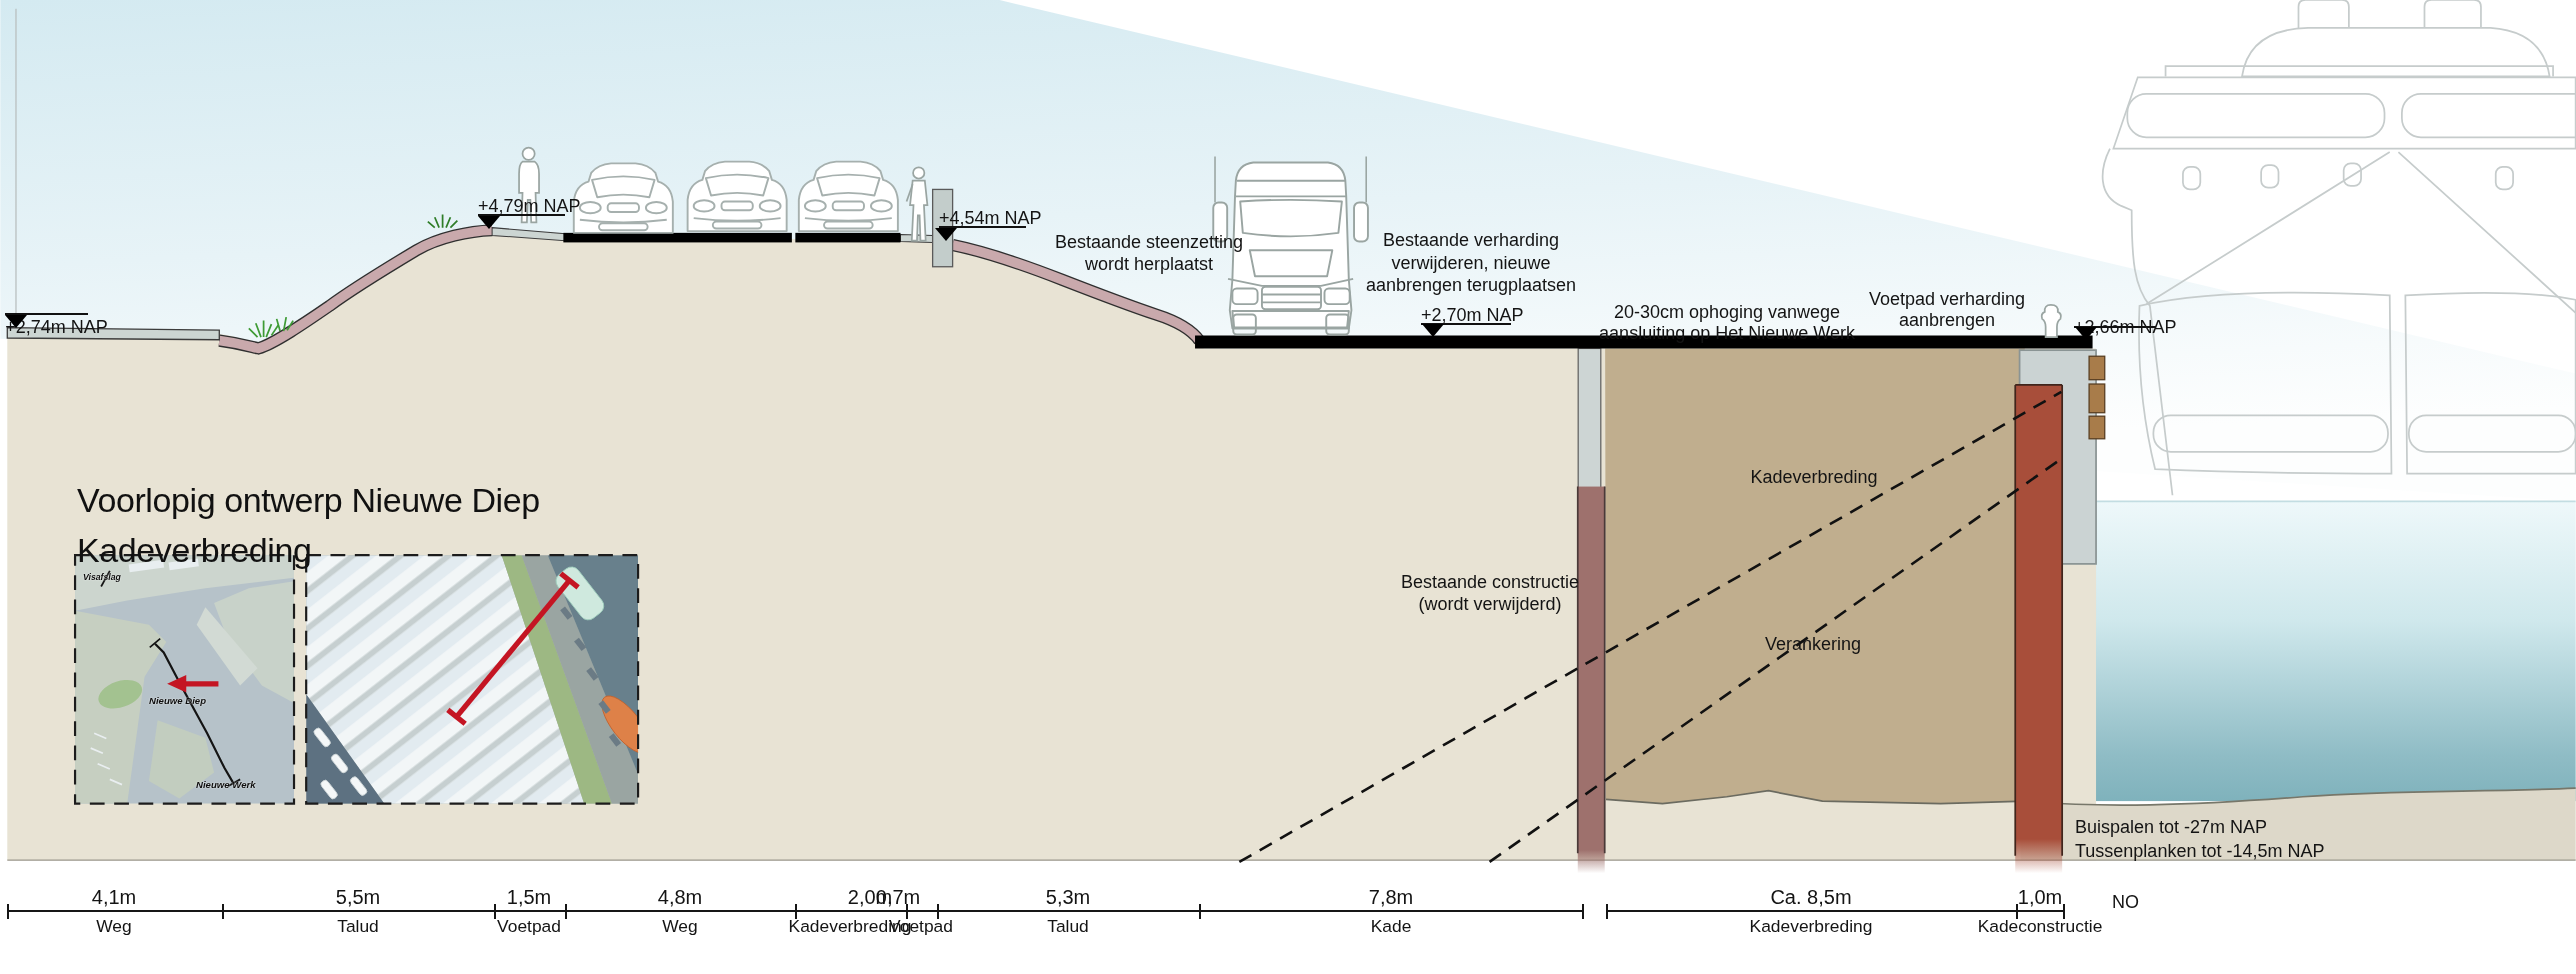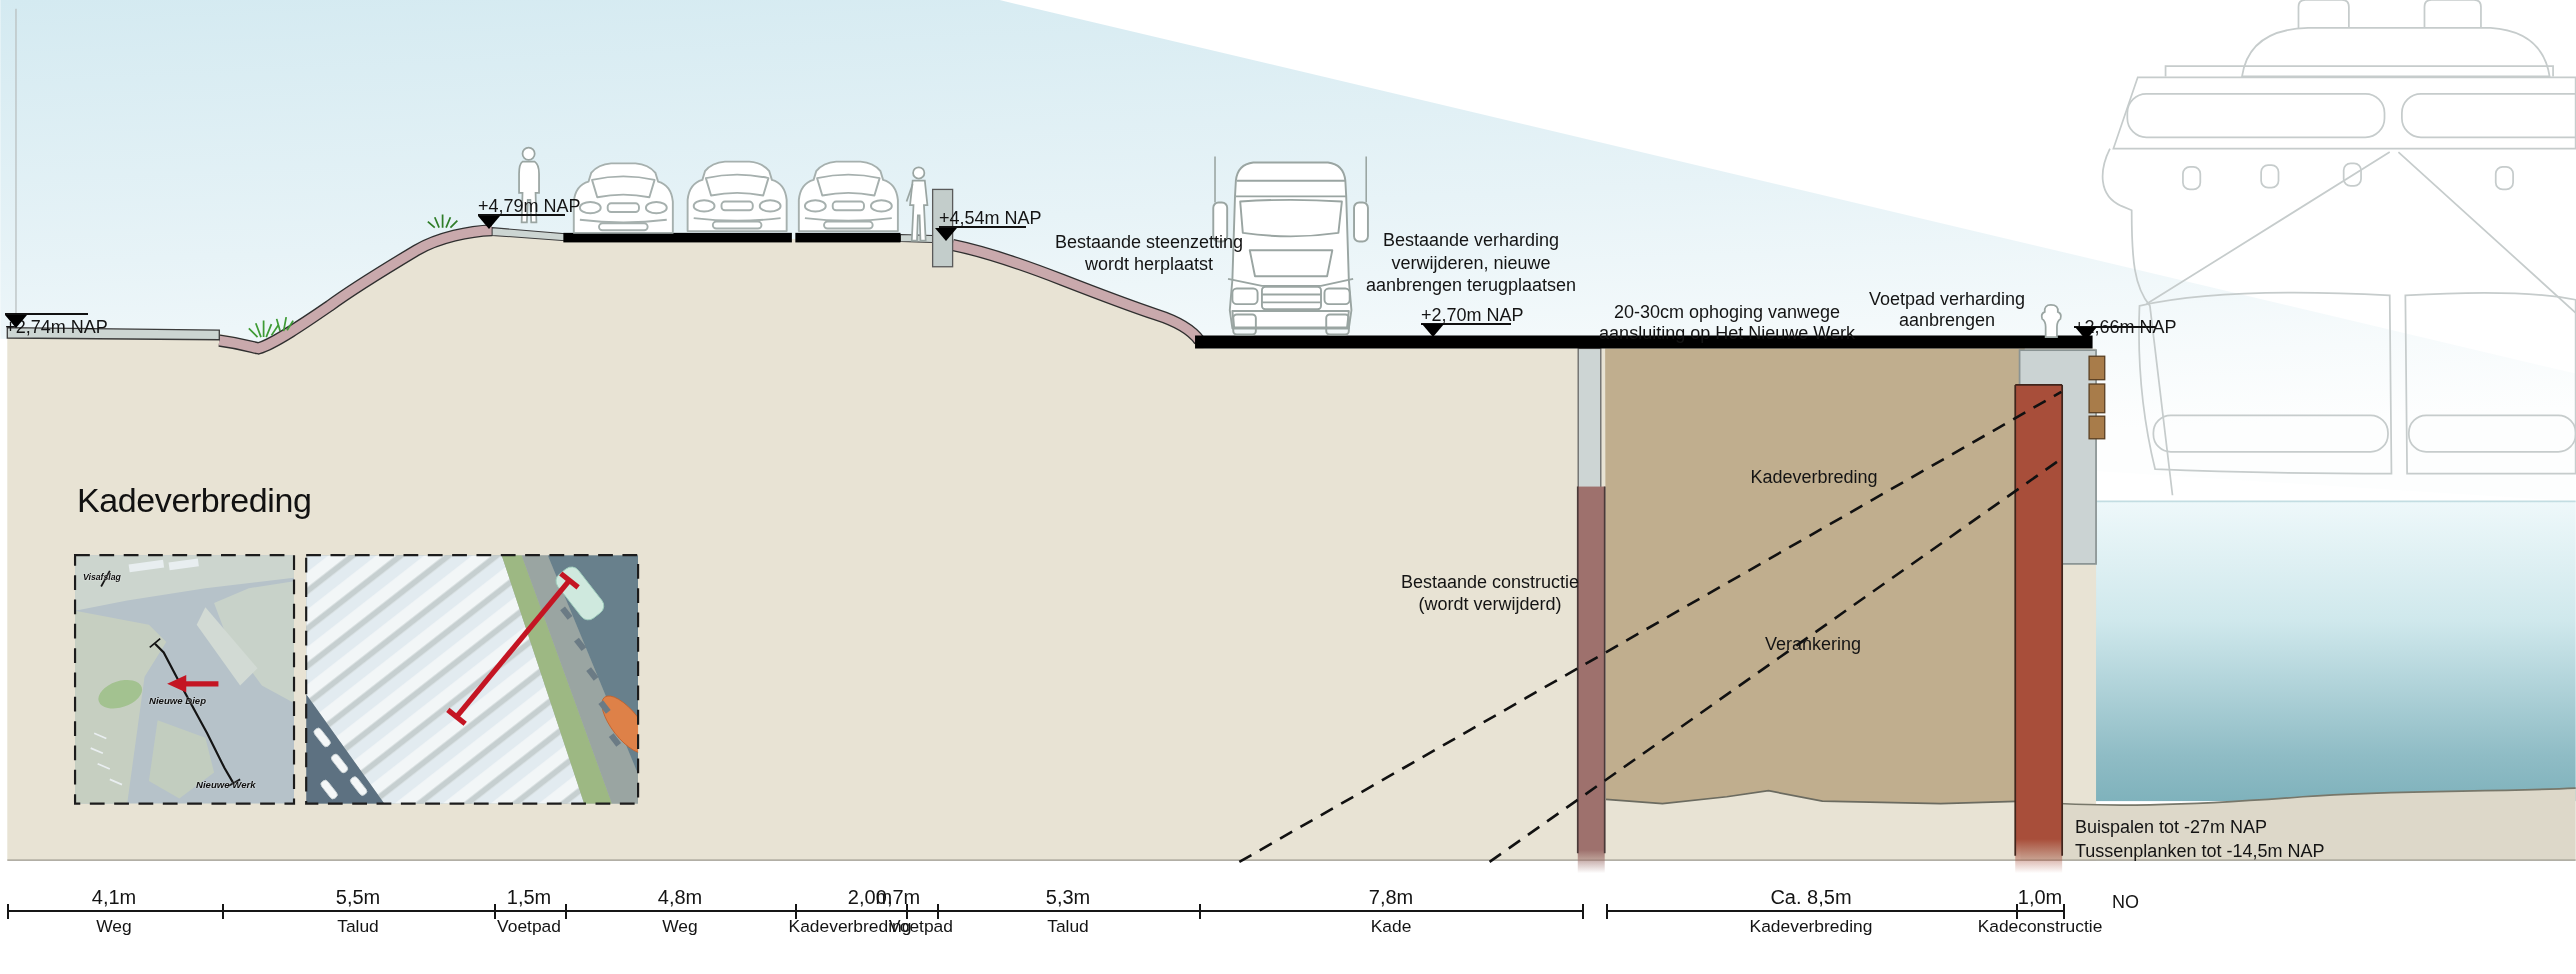--- a/index.html
+++ b/index.html
@@ -246,20 +246,21 @@
           <line x1="163" y1="178" x2="183" y2="194"></line>
           <line x1="293" y1="21" x2="313" y2="37"></line>
         </g>
       </g>
     </g>
     <rect x="352" y="639" width="382" height="286" fill="none" stroke="#1c1c1c" stroke-width="2.5" stroke-dasharray="17 11"></rect>
   </g>
 </svg>
 
 <div id="title-block">
+  <div>Voorlopig ontwerp Nieuwe Diep</div>
   <div>Kadeverbreding</div>
 </div>
 
 <div id="nap-layer">
       <div class="txt nap-label" style="left: 5.2px; top: 296px; margin-top: 21px;">+2,74m NAP</div>
       <div class="nap-line" style="left: 5.2px; top: 313px; width: 83px;"></div>
       <div class="nap-tri" style="left: 5.2px; top: 315px;"></div>
       <div class="txt nap-label" style="left: 478px; top: 196px;">+4,79m NAP</div>
       <div class="nap-line" style="left: 478px; top: 214px; width: 87px;"></div>
       <div class="nap-tri" style="left: 478px; top: 216px;"></div>

